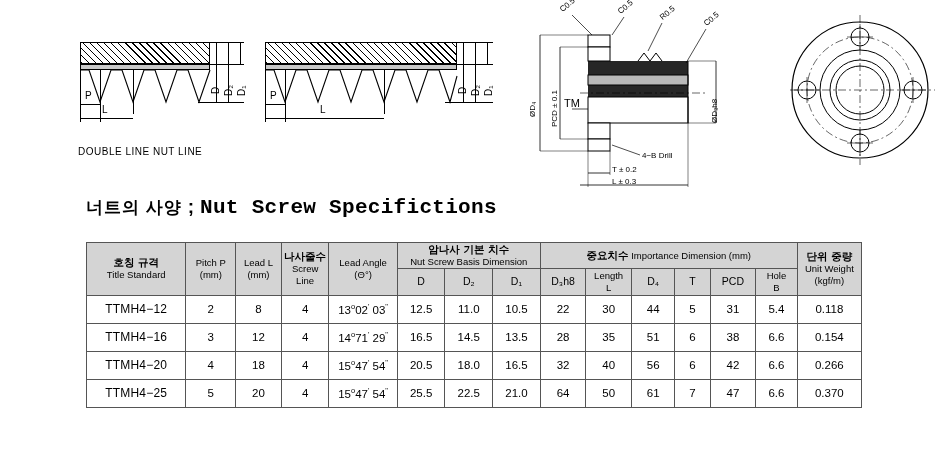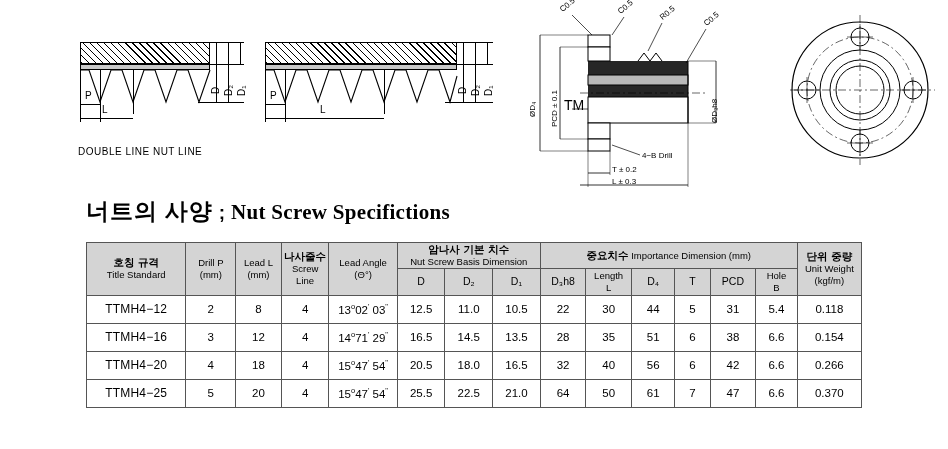--- a/index.html
+++ b/index.html
@@ -38,26 +38,26 @@
   .dim{position:absolute;height:0;border-top:1px solid #000;}
   .dimv{position:absolute;width:0;border-left:1px solid #000;}
   .lbl{position:absolute;font-size:10px;font-family:"Liberation Sans",sans-serif;white-space:nowrap;}
   .lblsm{position:absolute;font-size:8px;font-family:"Liberation Sans",sans-serif;white-space:nowrap;}
 
   
   .title-row{
     position:absolute;left:86px;top:196px;display:flex;align-items:baseline;gap:6px;
   }
   .title-kr{
-    font-family:Liberation Serif, serif;
-    font-size:23px;font-weight:bold;letter-spacing:1px;
+    font-family:Liberation Sans, sans-serif;
+    font-size:17px;font-weight:bold;letter-spacing:1px;
   }
   .title-sep{font-size:19px;font-weight:bold;}
   .title-en{
-    font-family:Liberation Serif, serif;
+    font-family:Liberation Mono, monospace;
     font-size:21px;font-weight:bold;letter-spacing:0.3px;
   }
 
   
   table.spec{
     position:absolute;left:86px;top:242px;
     border-collapse:collapse;
     width:776px;
     font-size:11px;
     table-layout:fixed;
@@ -206,21 +206,21 @@
         <line x1="168" y1="118" x2="168" y2="182" stroke="#000" stroke-width="0.5"></line>
 
         <line x1="52" y1="104" x2="68" y2="104" stroke="#000" stroke-width="0.7"></line>
       </svg>
       <div class="lblsm" style="left:38px;top:2px;transform:rotate(-40deg);transform-origin:left top;">C0.5</div>
       <div class="lblsm" style="left:96px;top:4px;transform:rotate(-40deg);transform-origin:left top;">C0.5</div>
       <div class="lblsm" style="left:138px;top:10px;transform:rotate(-40deg);transform-origin:left top;">R0.5</div>
       <div class="lblsm" style="left:182px;top:16px;transform:rotate(-40deg);transform-origin:left top;">C0.5</div>
       <div class="lblsm" style="left:8px;top:112px;transform:rotate(-90deg);transform-origin:left top;">ØD₄</div>
       <div class="lblsm" style="left:30px;top:122px;transform:rotate(-90deg);transform-origin:left top;">PCD ± 0.1</div>
-      <div class="lblsm" style="left:44px;top:92px;font-size:14px;">TM</div>
+      <div class="lblsm" style="left:44px;top:92px;font-size:11px;">TM</div>
       <div class="lblsm" style="left:190px;top:118px;transform:rotate(-90deg);transform-origin:left top;">ØD₃h8</div>
       <div class="lblsm" style="left:122px;top:146px;">4−B Drill</div>
       <div class="lblsm" style="left:92px;top:160px;">T ± 0.2</div>
       <div class="lblsm" style="left:92px;top:172px;text-align:right;">L ± 0.3</div>
     </div>
 
     <div class="dwg" style="left:790px;top:10px;width:150px;height:160px;">
       <svg width="150" height="160">
         <circle cx="70" cy="80" r="68" fill="none" stroke="#000" stroke-width="1.2"></circle>
         <circle cx="70" cy="80" r="40" fill="none" stroke="#000" stroke-width="1"></circle>
@@ -269,21 +269,21 @@
         <col style="width:40px">
       <col style="width:62px">
     </colgroup>
     <thead>
       <tr>
         <th rowspan="2">
           <span class="kr">호칭 규격</span><br>
           <span class="en">Title Standard</span>
         </th>
         <th rowspan="2">
-          <span class="en">Drill P</span><br>
+          <span class="en">Pitch P</span><br>
           <span class="en">(mm)</span>
         </th>
         <th rowspan="2">
           <span class="en">Lead L</span><br>
           <span class="en">(mm)</span>
         </th>
         <th rowspan="2">
           <span class="kr">나사줄수</span><br>
           <span class="en">Screw</span><br>
           <span class="en">Line</span>

